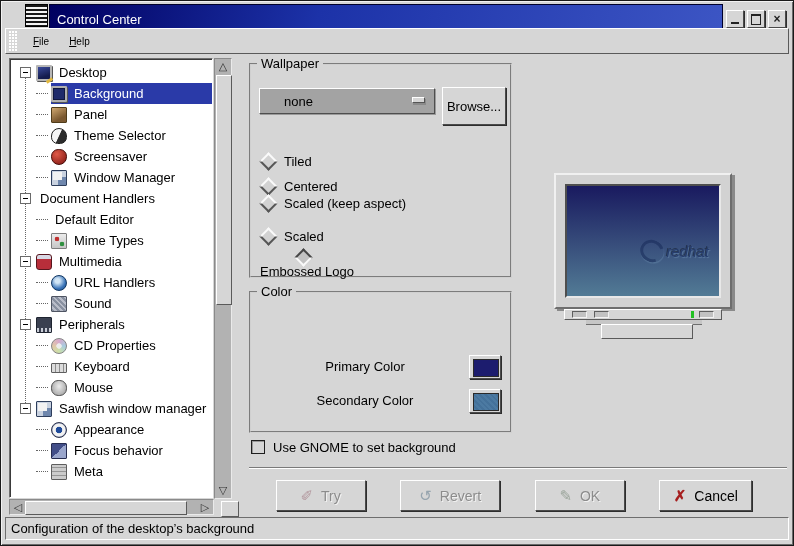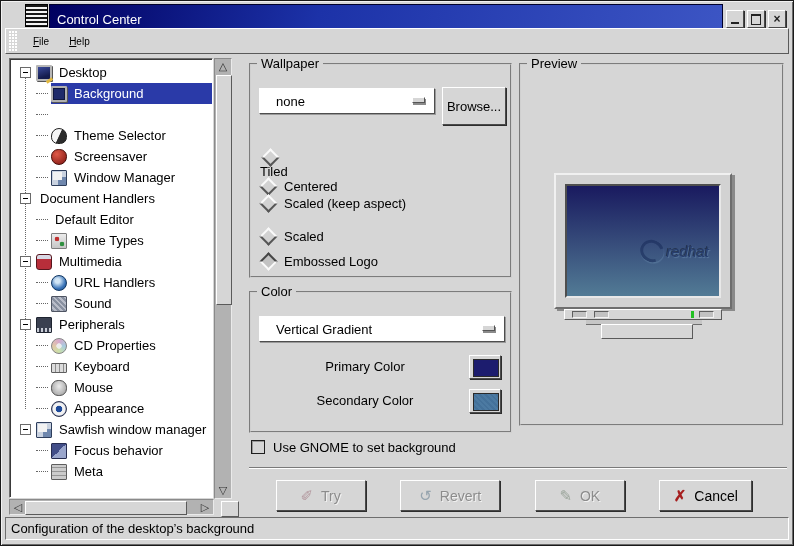--- a/index.html
+++ b/index.html
@@ -81,22 +81,22 @@
   .hsb{position:absolute;left:8px;top:498px;width:205px;height:16px;background:#b2b2b2;box-sizing:border-box;
        border:1px solid;border-color:#8a8a8a #eaeaea #eaeaea #8a8a8a;}
   .hsb-thumb{position:absolute;left:15px;top:1px;width:160px;height:12px;}
   .grip-box{position:absolute;left:220px;top:500px;width:16px;height:14px;}
 
   
   .frame{position:absolute;border:2px groove #d0d0d0;box-sizing:border-box;}
   .legend{position:absolute;top:-9px;left:6px;background:#d6d6d6;padding:0 4px;font-size:13px;}
 
   
-  .dd{position:absolute;background:#ffffff;border:1px solid;border-color:#fff #4e4e4e #4e4e4e #fff;box-shadow:1px 1px 0 #9a9a9a;
-      display:flex;align-items:center;padding-left:16px;font-size:13px;box-sizing:border-box;cursor:default;}
+  .dd{position:absolute;background:#a3a3a3;border:1px solid;border-color:#fff #4e4e4e #4e4e4e #fff;box-shadow:1px 1px 0 #9a9a9a;
+      display:flex;align-items:center;padding-left:24px;font-size:13px;box-sizing:border-box;cursor:default;}
   .dd-tab{position:absolute;right:9px;top:50%;margin-top:-4px;width:13px;height:6px;background:#d6d6d6;box-sizing:border-box;
           border:1px solid;border-color:#fff #555 #555 #fff;box-shadow:1px 2px 0 #8a8a8a;}
   .btn{display:flex;align-items:center;justify-content:center;font-size:13px;cursor:default;box-sizing:border-box;
        font-family:"Liberation Sans",sans-serif;}
 
   .radio-row{position:absolute;left:259px;display:flex;align-items:center;height:20px;cursor:default;}
   .diamond{width:9px;height:9px;transform:rotate(45deg);background:#d2d2d2;box-sizing:content-box;
            border:2px solid;border-color:#fafafa #565656 #565656 #fafafa;margin:0 9px 0 2px;flex:none;}
   .diamond.selected{border-color:#464646 #fafafa #fafafa #464646;background:#c2c2c2;}
 
@@ -179,20 +179,24 @@
 
     <span class="stub"></span>
     <span class="band selected">
       <span class="ic ic-background"></span>
       <span class="tlabel">Background</span>
     </span>
   </div>
         <div class="trow lvl1">
 
     <span class="stub"></span>
+    <span class="band">
+      <span class="ic ic-panel"></span>
+      <span class="tlabel">Panel</span>
+    </span>
   </div>
         <div class="trow lvl1">
 
     <span class="stub"></span>
     <span class="band">
       <span class="ic ic-theme-selector"></span>
       <span class="tlabel">Theme Selector</span>
     </span>
   </div>
         <div class="trow lvl1">
@@ -284,34 +288,34 @@
     </span>
   </div>
         <div class="trow lvl1">
 
     <span class="stub"></span>
     <span class="band">
       <span class="ic ic-mouse"></span>
       <span class="tlabel">Mouse</span>
     </span>
   </div>
+        <div class="trow lvl0">
+    <span class="expander"></span>
+
+    <span class="band">
+      <span class="ic ic-sawfish"></span>
+      <span class="tlabel">Sawfish window manager</span>
+    </span>
+  </div>
         <div class="trow lvl1">
 
     <span class="stub"></span>
     <span class="band">
       <span class="ic ic-appearance"></span>
       <span class="tlabel">Appearance</span>
-    </span>
-  </div>
-        <div class="trow lvl0">
-    <span class="expander"></span>
-
-    <span class="band">
-      <span class="ic ic-sawfish"></span>
-      <span class="tlabel">Sawfish window manager</span>
     </span>
   </div>
         <div class="trow lvl1">
 
     <span class="stub"></span>
     <span class="band">
       <span class="ic ic-focus-behavior"></span>
       <span class="tlabel">Focus behavior</span>
     </span>
   </div>
@@ -343,61 +347,54 @@
     <span class="legend">Wallpaper</span>
   </div>
   <div class="dd" style="left:258px;top:87px;width:176px;height:26px;">
     <span>none</span>
     <span class="dd-tab"></span>
   </div>
   <div class="btn raised-hard" style="position:absolute;left:441px;top:86px;width:64px;height:38px;">
     <span>Browse...</span>
   </div>
   <div id="radio-group">
-      <div class="radio-row" style="top: 150px; flex-direction: column;">
+      <div class="radio-row" style="top: 150px;">
     <span class="diamond"></span>
     <span class="rlabel">Tiled</span>
   </div>
       <div class="radio-row" style="top: 175px;">
     <span class="diamond"></span>
     <span class="rlabel">Centered</span>
   </div>
       <div class="radio-row" style="top: 192px;">
     <span class="diamond"></span>
     <span class="rlabel">Scaled (keep aspect)</span>
   </div>
       <div class="radio-row" style="top: 225px;">
     <span class="diamond"></span>
     <span class="rlabel">Scaled</span>
   </div>
-      <div class="radio-row" style="top: 250px;">
+      <div class="radio-row" style="top: 250px; flex-direction: column;">
     <span class="diamond selected"></span>
     <span class="rlabel">Embossed Logo</span>
   </div>
     </div>
 
   <div class="frame" style="left:248px;top:290px;width:263px;height:142px;">
     <span class="legend">Color</span>
-  </div>
-  <div class="dd" style="left:258px;top:315px;width:246px;height:26px;">
-    <span>Vertical Gradient</span>
-    <span class="dd-tab"></span>
   </div>
   <div class="color-label" style="top:358px;">Primary Color</div>
   <div class="swatch raised-hard" style="left:468px;top:354px;">
     <div class="swatch-inner" id="primary-swatch" style="background: rgb(28, 28, 110);"></div>
   </div>
   <div class="color-label" style="top:392px;">Secondary Color</div>
   <div class="swatch raised-hard" style="left:468px;top:388px;">
     <div class="swatch-inner" id="secondary-swatch" style="background: repeating-linear-gradient(45deg, rgb(76, 122, 162) 0px, rgb(76, 122, 162) 2px, rgb(68, 113, 154) 2px, rgb(68, 113, 154) 4px);"></div>
   </div>
 
-  <div class="frame" style="left:518px;top:62px;width:265px;height:363px;">
-    <span class="legend">Preview</span>
-  </div>
   <div class="monitor">
     <div class="screen">
       <div class="logo">
         <span class="logo-swirl"></span>
         <span class="logo-text">redhat</span>
       </div>
     </div>
   </div>
   <div class="mon-base raised">
     <span class="base-btn"></span>

